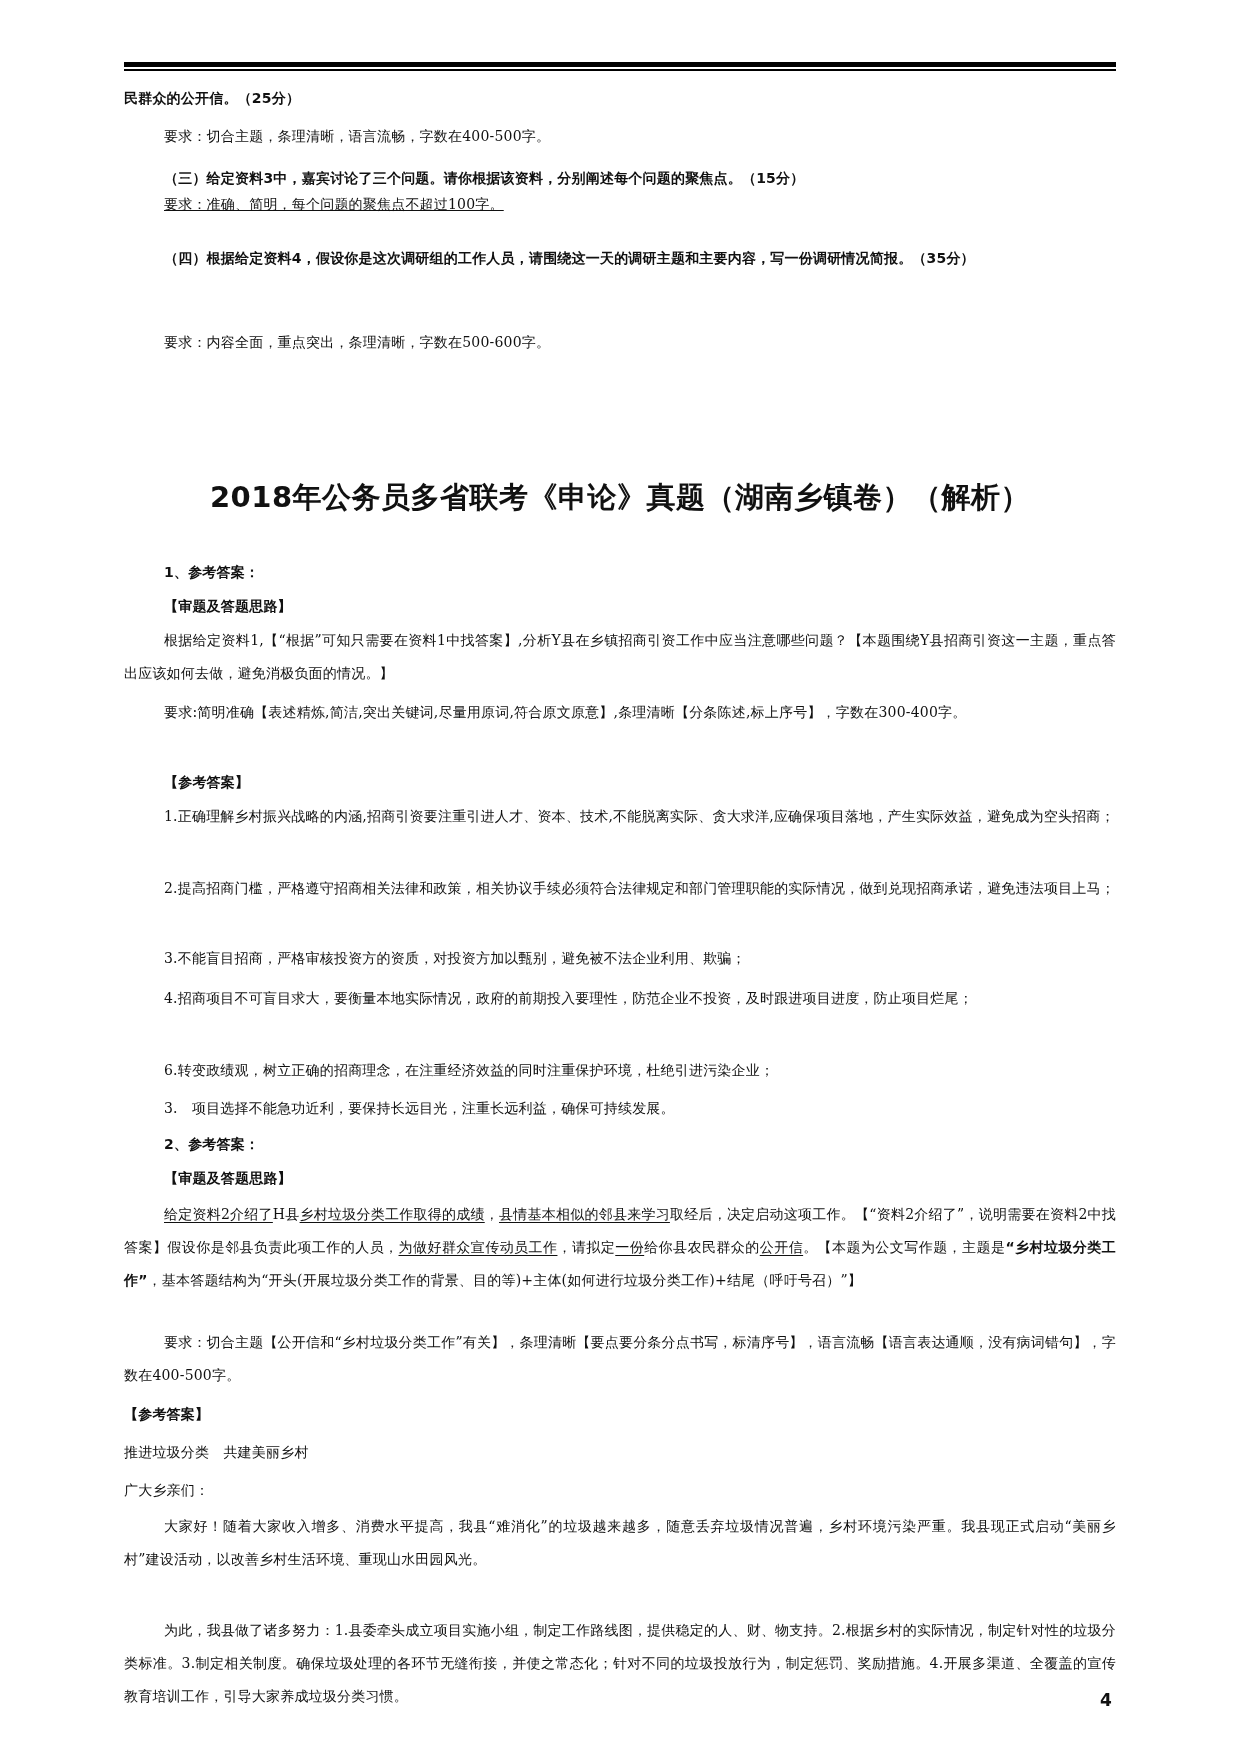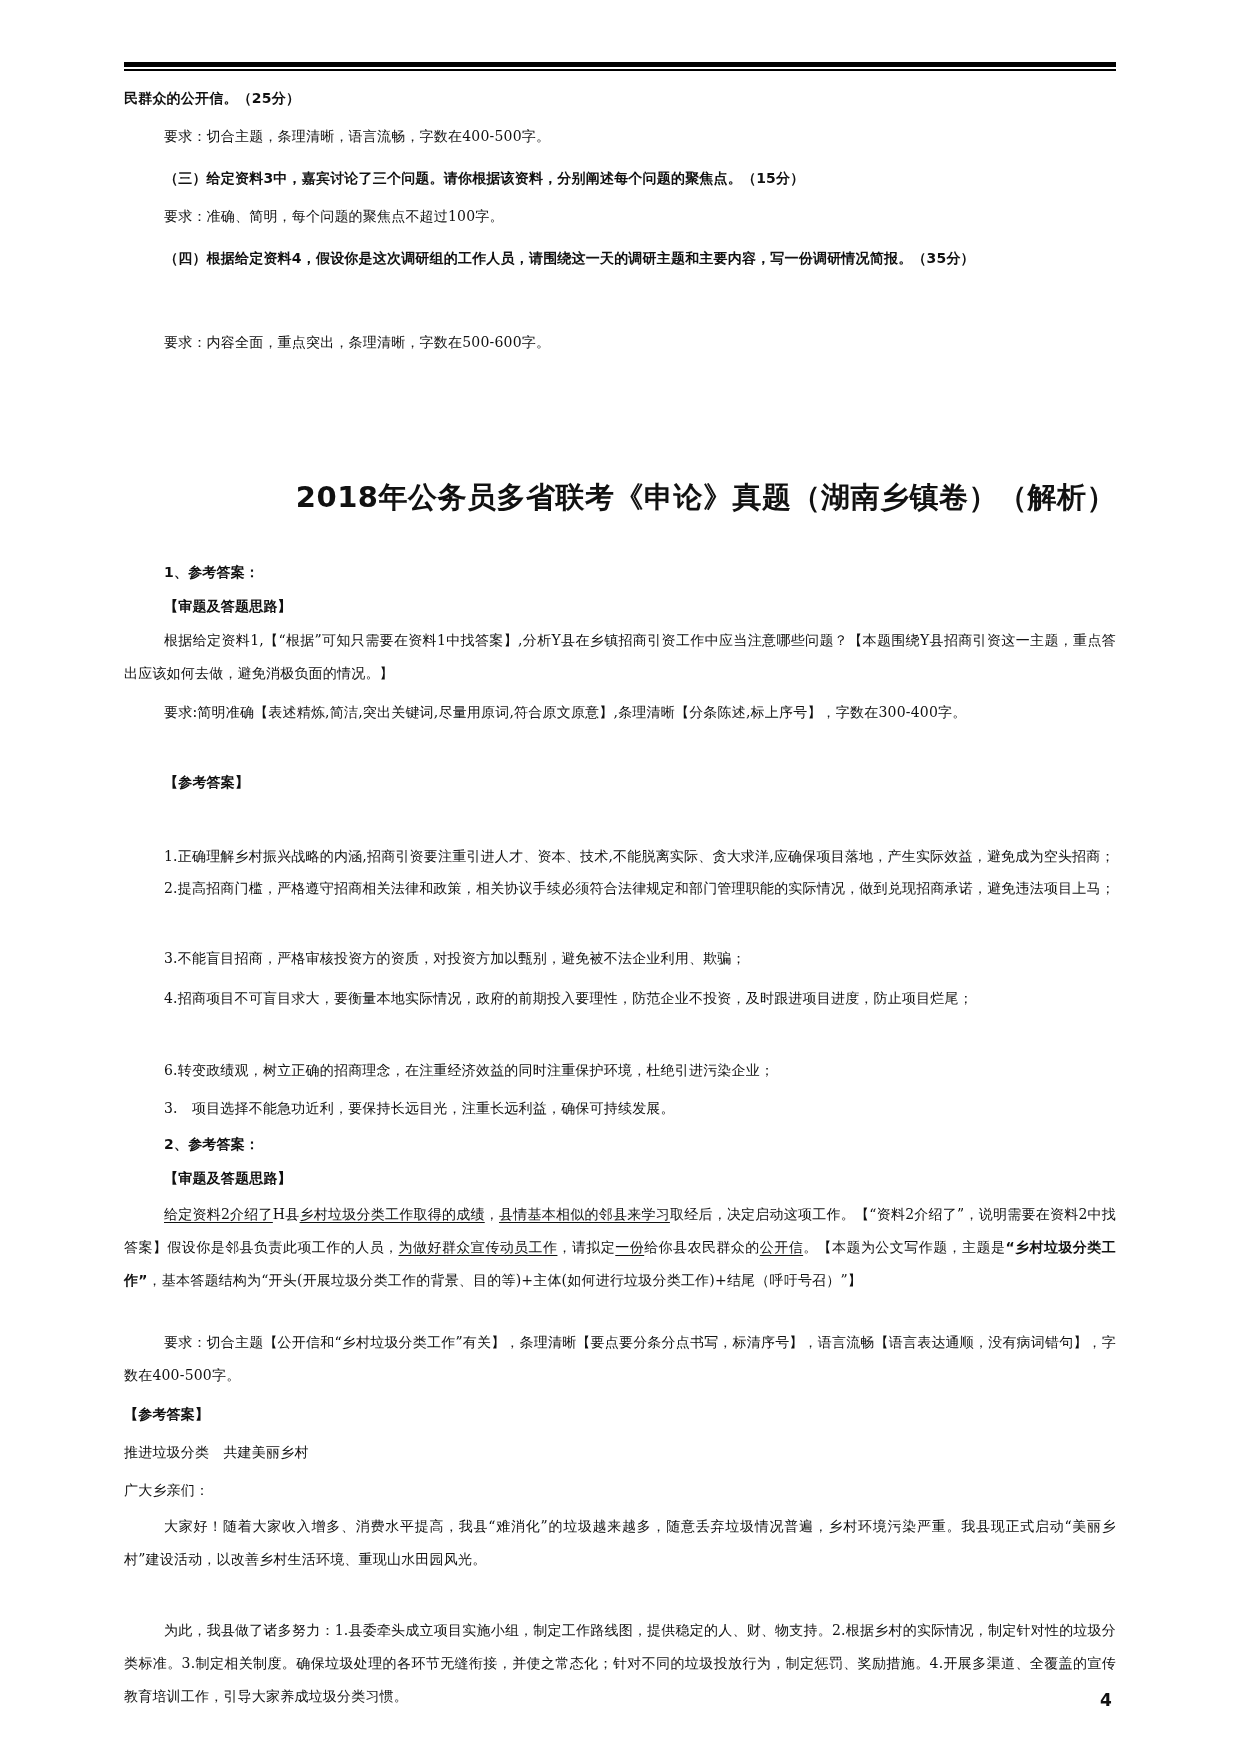--- a/index.html
+++ b/index.html
@@ -4,48 +4,48 @@
 <style>
   html, body { margin: 0; padding: 0; background: #ffffff; }
   body { width: 1240px; height: 1754px; position: relative; overflow: hidden;
          font-family: "DejaVu Serif", "Liberation Serif", serif; color: #111; }
   .rule-thick { position: absolute; left: 124px; width: 992px; top: 62px; height: 5px; background: #000; }
   .rule-thin  { position: absolute; left: 124px; width: 992px; top: 69px; height: 2px; background: #000; }
   .page { position: absolute; left: 124px; top: 0; width: 992px; }
   .p { position: absolute; left: 0; width: 992px; font-size: 14px; line-height: 33px; letter-spacing: 0.2px; text-align: justify; }
   .b { font-weight: bold; font-family: "DejaVu Sans", "Liberation Sans", sans-serif; }
   .ind { text-indent: 40px; }
-  .title { position: absolute; left: 0; width: 992px; top: 478px; text-align: right; font-size: 29px; font-weight: bold; font-family: "DejaVu Sans", "Liberation Sans", sans-serif; letter-spacing: 0.5px; }
+  .title { position: absolute; left: 0; width: 992px; top: 478px; text-align: center; font-size: 29px; font-weight: bold; font-family: "DejaVu Sans", "Liberation Sans", sans-serif; letter-spacing: 0.5px; }
   .center { }
   u { text-decoration: underline; text-underline-offset: 3px; }
   .pagenum { position: absolute; left: 1100px; top: 1690px; font-size: 17px; font-weight: bold; font-family: "DejaVu Sans", "Liberation Sans", sans-serif; }
 </style>
 </head>
 <body>
 
 <div class="rule-thick"></div>
 <div class="rule-thin"></div>
 
 <div class="page">
 
   <div class="p b" style="top:82px;">民群众的公开信。（25分）</div>
   <div class="p ind" style="top:120px;">要求：切合主题，条理清晰，语言流畅，字数在400-500字。</div>
   <div class="p b ind" style="top:162px;">（三）给定资料3中，嘉宾讨论了三个问题。请你根据该资料，分别阐述每个问题的聚焦点。（15分）</div>
-  <div class="p ind" style="top:200px;">要求：准确、简明，每个问题的聚焦点不超过100字。</div>
+  <div class="p ind" style="top:188px;text-decoration:underline;">要求：准确、简明，每个问题的聚焦点不超过100字。</div>
   <div class="p b ind" style="top:242px;">（四）根据给定资料4，假设你是这次调研组的工作人员，请围绕这一天的调研主题和主要内容，写一份调研情况简报。（35分）</div>
   <div class="p ind" style="top:326px;">要求：内容全面，重点突出，条理清晰，字数在500-600字。</div>
 
   <div class="title">2018年公务员多省联考《申论》真题（湖南乡镇卷）（解析）</div>
 
   <div class="p b ind" style="top:556px;">1、参考答案：</div>
   <div class="p b ind" style="top:590px;">【审题及答题思路】</div>
   <div class="p ind" style="top:624px;">根据给定资料1,【“根据”可知只需要在资料1中找答案】,分析Y县在乡镇招商引资工作中应当注意哪些问题？【本题围绕Y县招商引资这一主题，重点答出应该如何去做，避免消极负面的情况。】</div>
   <div class="p ind" style="top:696px;">要求:简明准确【表述精炼,简洁,突出关键词,尽量用原词,符合原文原意】,条理清晰【分条陈述,标上序号】，字数在300-400字。</div>
   <div class="p b ind" style="top:766px;">【参考答案】</div>
-  <div class="p ind" style="top:800px;margin-top:40px;">1.正确理解乡村振兴战略的内涵,招商引资要注重引进人才、资本、技术,不能脱离实际、贪大求洋,应确保项目落地，产生实际效益，避免成为空头招商；</div>
+  <div class="p ind" style="top:800px;">1.正确理解乡村振兴战略的内涵,招商引资要注重引进人才、资本、技术,不能脱离实际、贪大求洋,应确保项目落地，产生实际效益，避免成为空头招商；</div>
   <div class="p ind" style="top:872px;">2.提高招商门槛，严格遵守招商相关法律和政策，相关协议手续必须符合法律规定和部门管理职能的实际情况，做到兑现招商承诺，避免违法项目上马；</div>
   <div class="p ind" style="top:942px;">3.不能盲目招商，严格审核投资方的资质，对投资方加以甄别，避免被不法企业利用、欺骗；</div>
   <div class="p ind" style="top:982px;">4.招商项目不可盲目求大，要衡量本地实际情况，政府的前期投入要理性，防范企业不投资，及时跟进项目进度，防止项目烂尾；</div>
   <div class="p ind" style="top:1054px;">6.转变政绩观，树立正确的招商理念，在注重经济效益的同时注重保护环境，杜绝引进污染企业；</div>
   <div class="p ind" style="top:1092px;">3.　项目选择不能急功近利，要保持长远目光，注重长远利益，确保可持续发展。</div>
 
   <div class="p b ind" style="top:1128px;">2、参考答案：</div>
   <div class="p b ind" style="top:1162px;">【审题及答题思路】</div>
 
   <div class="p ind" style="top:1198px;">

